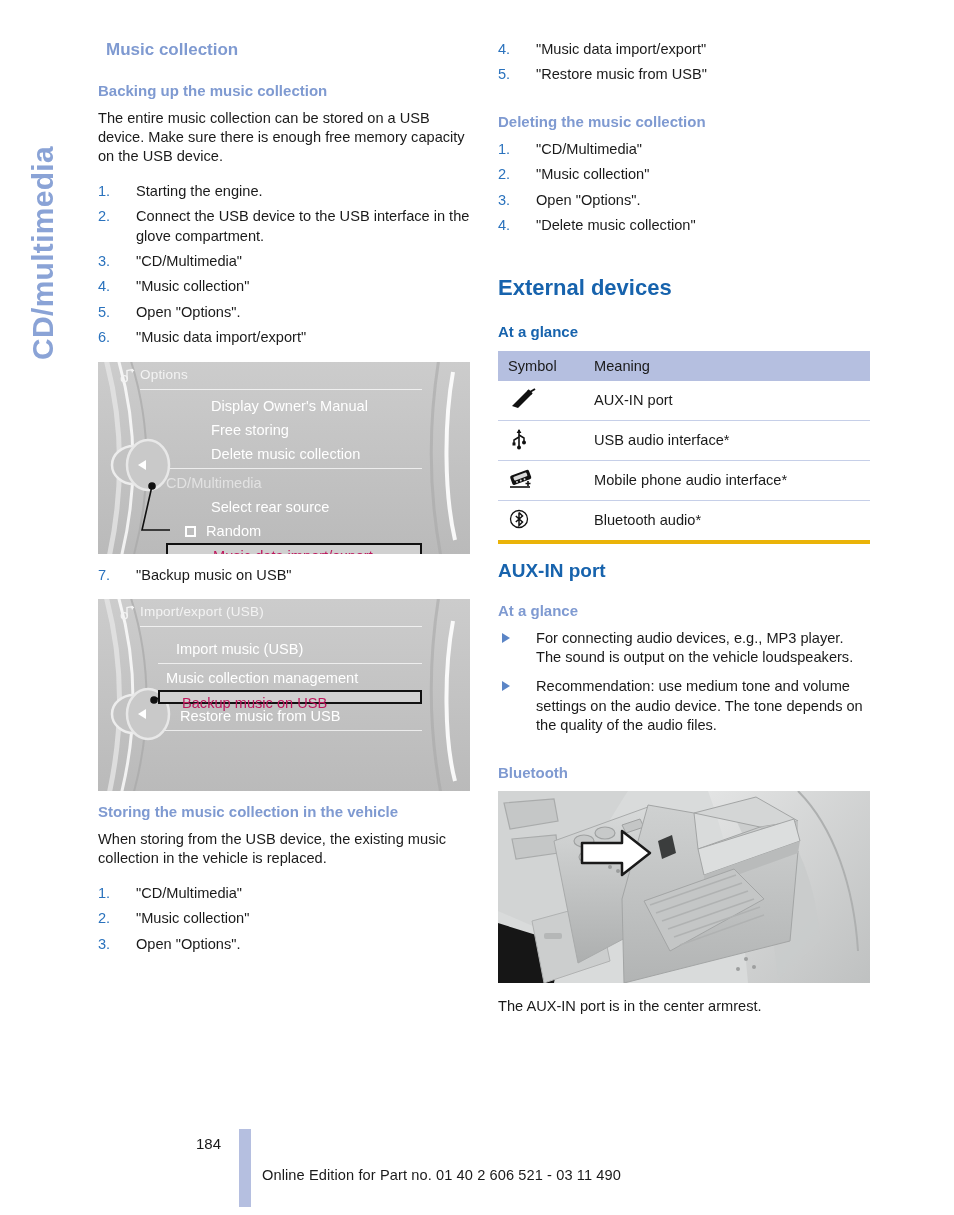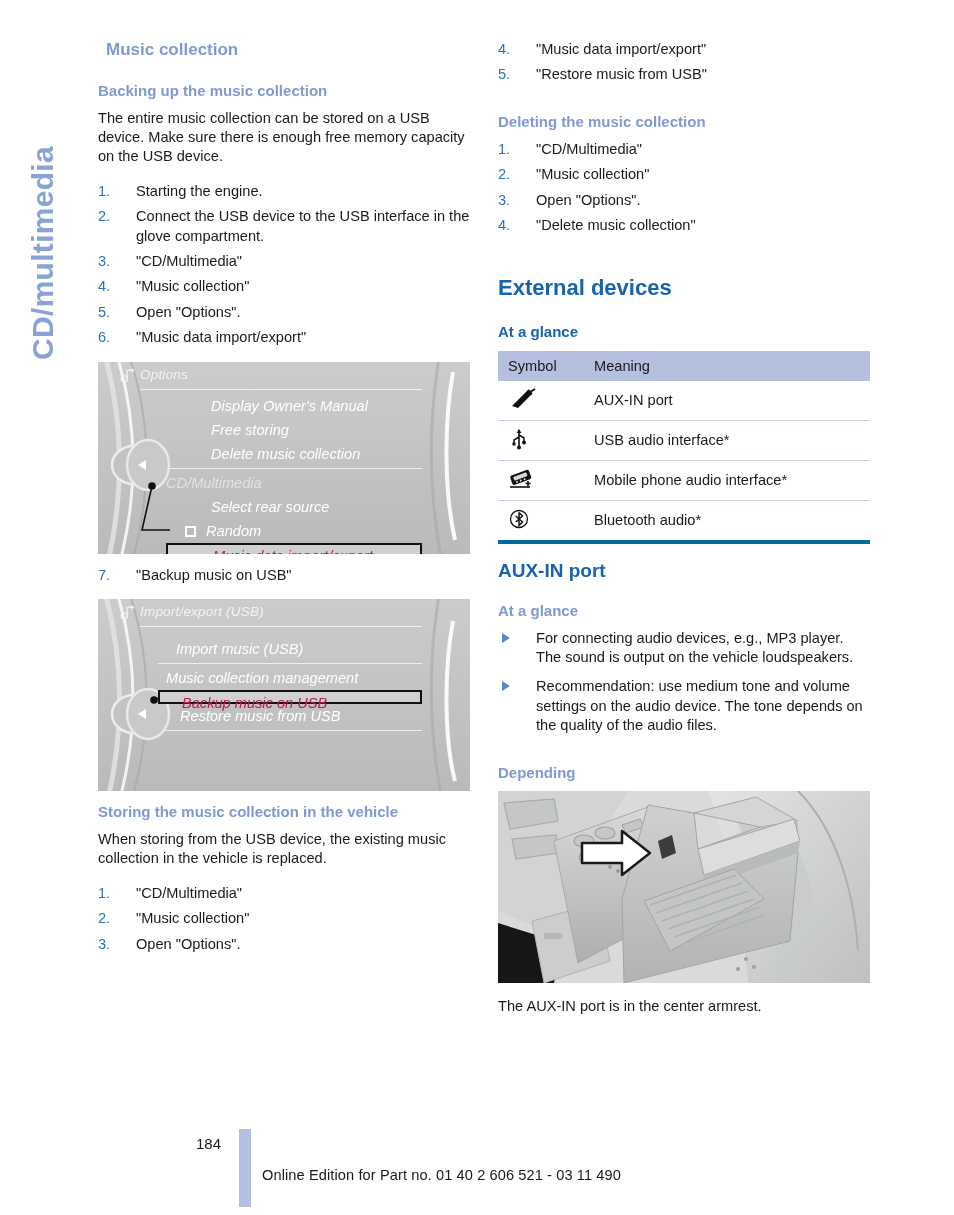--- a/index.html
+++ b/index.html
@@ -151,36 +151,35 @@
   }
   table.symbol-table thead th.c-sym { width: 86px; }
   table.symbol-table tbody td {
     padding: 7px 10px;
     font-size: 14.6px;
     border-bottom: 1px solid #c6cfe8;
     vertical-align: middle;
     color: #1a1a1a;
   }
   table.symbol-table tbody tr:last-child td {
-    border-bottom: 4px solid #0369a1;
+    border-bottom: 4px solid #eab308;
     margin-top: 28px;
   }
   td.sym-cell { width: 86px; text-align: left; }
 
   .sym-glyph { display: inline-block; width: 34px; height: 22px; }
 
   
   .idrive {
     position: relative;
     width: 372px;
     height: 192px;
     margin: 6px 0 12px 0;
     background: linear-gradient(180deg,#c9c9c9 0%,#c2c2c2 40%,#bdbdbd 100%);
     overflow: hidden;
-    font-style: italic;
   }
   .idrive .arcs {
     position: absolute; left: 0; top: 0; width: 100%; height: 100%;
   }
   .idrive .title {
     position: absolute;
     left: 42px;
     top: 5px;
     font-size: 13.5px;
     color: #f3f3f3;
@@ -510,21 +509,21 @@
     <h2 class="heading-major" style="font-size:19px; margin-bottom:20px;">AUX-IN port</h2>
     <h3 class="heading-sub">At a glance</h3>
 
     <ul class="tri-list">
       <li><span class="tri"></span><span>For connecting audio devices, e.g., MP3 player. The sound is output on the vehicle loudspeakers.</span></li>
       <li><span class="tri"></span><span>Recommendation: use medium tone and volume settings on the audio device. The tone depends on the quality of the audio files.</span></li>
     </ul>
 
     <div class="spacer-md"></div>
 
-    <h3 class="heading-sub">Depending</h3>
+    <h3 class="heading-sub">Bluetooth</h3>
 
     <div class="photo">
       <svg viewBox="0 0 372 192" width="372" height="192" preserveAspectRatio="none">
         <defs>
           <linearGradient id="gSeat" x1="0" y1="0" x2="1" y2="1">
             <stop offset="0%" stop-color="#e3e4e4"></stop>
               <stop offset="100%" stop-color="#bfc1c1"></stop>
           </linearGradient>
           <linearGradient id="gCon" x1="0" y1="0" x2="0" y2="1">
             <stop offset="0%" stop-color="#d8dada"></stop>

